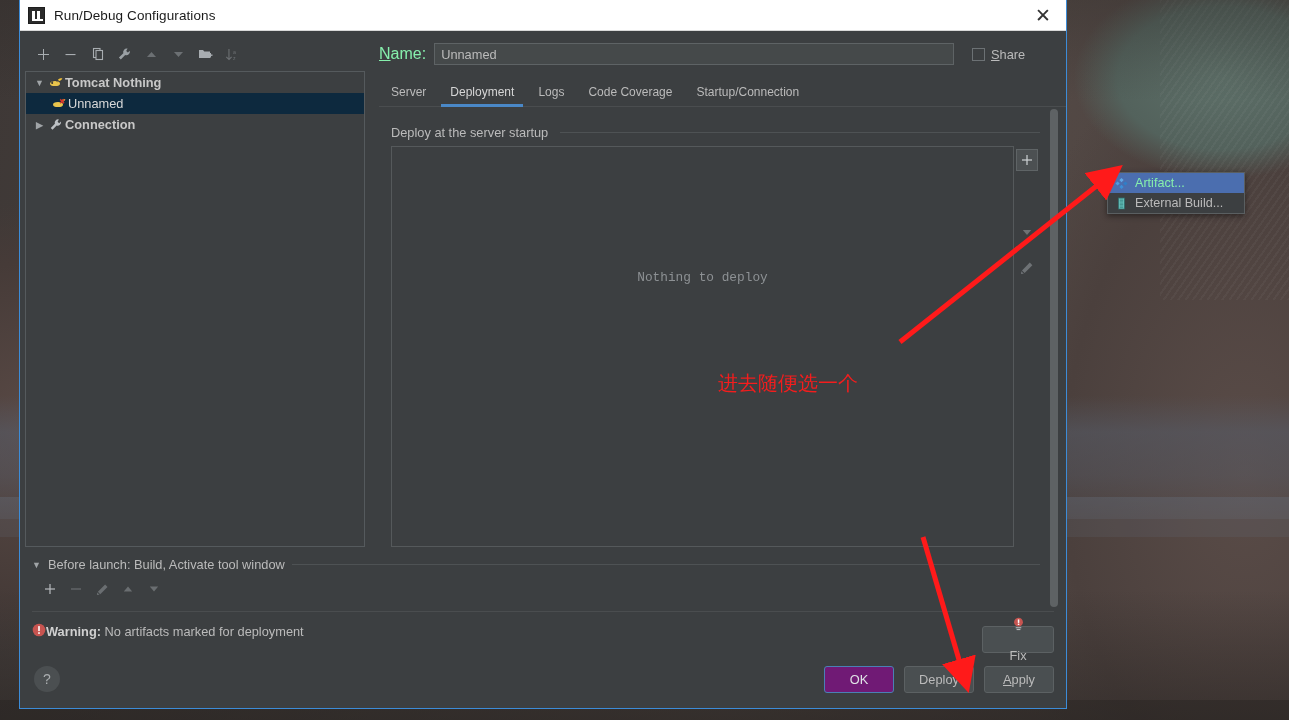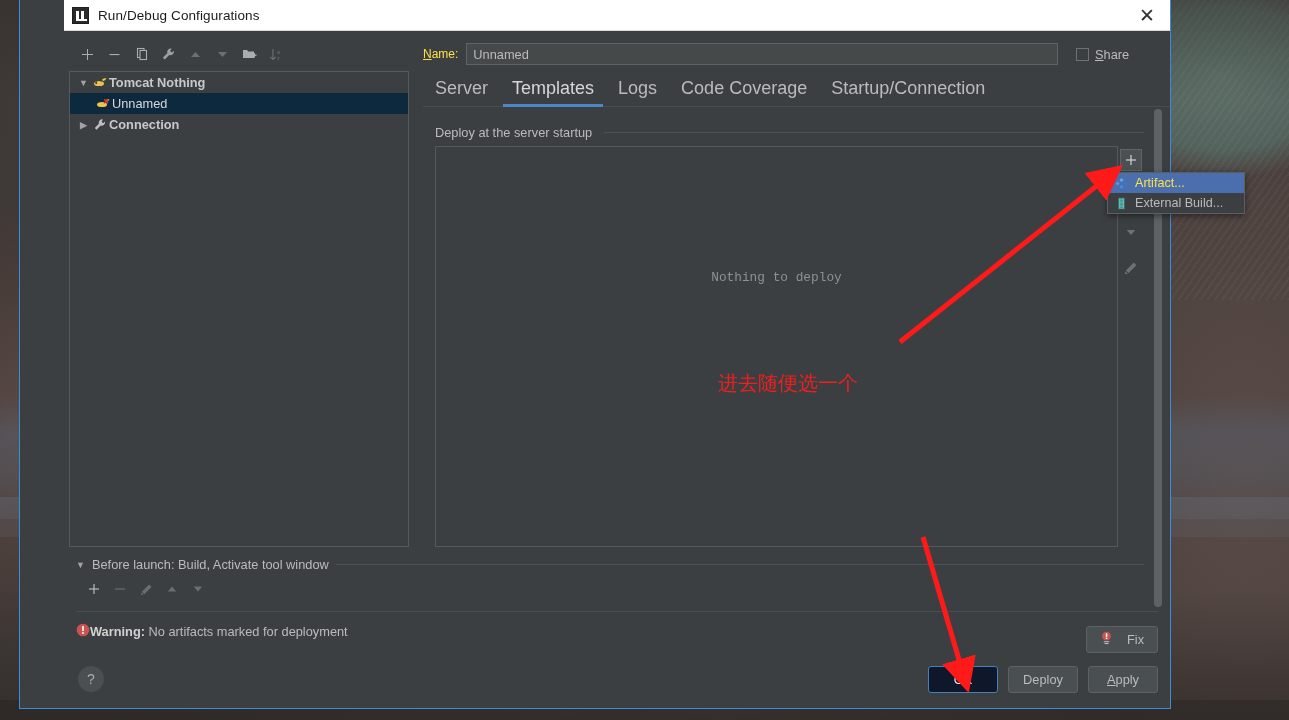--- a/index.html
+++ b/index.html
@@ -41,25 +41,25 @@
   }
   .wp-dark {
     position:absolute; left:0; right:0;
     background: rgba(30,26,24,0.35);
   }
 
   
   #dialog {
     position: absolute;
     left: 19px; top: 0px;
-    width: 1152px; height: 709px;
+    width: 1048px; height: 709px;
     border: 1px solid #3c8cd8;
     border-top: none;
     background: #3c3f41;
-    display: flex; flex-direction: column; padding-left: 44px;
+    display: flex; flex-direction: column;
   }
   .titlebar {
     height: 31px; min-height:31px;
     background: #ffffff;
     border-bottom: 1px solid #d8d8d8;
     display: flex; align-items: center;
     padding: 0 0 0 8px;
     position: relative;
   }
   .title-ij-icon {
@@ -159,21 +159,21 @@
     min-width: 0;
     padding-left: 14px;
     position: relative;
   }
   .name-row {
     display: flex; align-items: center;
     height: 30px;
     padding-right: 12px;
     gap: 8px;
   }
-  .name-label { font-size: 12px; color: #fde047; }
+  .name-label { font-size: 16px; color: #86efac; }
   .name-label u { text-decoration: underline; }
   .name-input {
     flex: 1;
     height: 22px;
     background: #45494a;
     border: 1px solid #5e6365;
     color: #bbbbbb;
     font-size: 12.8px;
     padding: 0 6px;
     font-family: "Liberation Sans", sans-serif;
@@ -193,21 +193,21 @@
   .share-label u { text-decoration: underline; }
 
   .tabs {
     display: flex; align-items: flex-end;
     height: 30px;
     margin-top: 8px;
     border-bottom: 1px solid #4a4d4f;
     padding-right: 12px;
   }
   .tab {
-    font-size: 18px;
+    font-size: 12px;
     color: #bbbbbb;
     padding: 3px 12px 7px 12px;
     position: relative;
     cursor: default;
     white-space: nowrap;
   }
   .tab.active { color: #d6d6d6; }
   .tab.active:after {
     content: "";
     position: absolute; left: 3px; right: 3px; bottom: -1px;
@@ -312,29 +312,30 @@
     font-size: 12.8px;
     display:flex; align-items:center; justify-content:center;
     margin-left: 10px;
     cursor: default;
     font-family: "Liberation Sans", sans-serif;
     white-space: nowrap;
     padding: 0 10px;
   }
   .btn u { text-decoration: underline; }
   .btn.primary {
-    background: #0f172a;
+    background: #701a75;
     border: 1px solid #4a80b5;
     color: #dfe3e6;
   }
   .btn.fix {
     position: absolute;
     right: 12px; top: -24px;
     min-width: 72px;
     gap: 14px;
+    flex-direction: column;
   }
   .btn.okw { min-width: 70px; }
 
   
   .vscroll {
     position: absolute;
     right: 8px; top: 70px;
     width: 8px; height: 498px;
     background: #3c3f41;
   }
@@ -359,21 +360,21 @@
   .menu-item {
     height: 20px;
     display: flex; align-items: center;
     gap: 7px;
     padding: 0 6px;
     font-size: 12.6px;
     color: #bbbbbb;
     white-space: nowrap;
     cursor: default;
   }
-  .menu-item.sel { background: #4b6eaf; color: #fde047; }
+  .menu-item.sel { background: #4b6eaf; color: #86efac; }
   .mi-icon { width: 14px; display:flex; align-items:center; justify-content:center; }
 
   
   .anno-text {
     position: absolute;
     left: 718px; top: 370px;
     color: #f41d1d;
     font-size: 20px;
     font-family: "DejaVu Sans", sans-serif;
     z-index: 50;
@@ -496,21 +497,21 @@
           <span class="name-label"><u>N</u>ame:</span>
           <input class="name-input" type="text" value="Unnamed" style="">
           <span class="share-wrap">
             <span class="cb"></span>
             <span class="share-label"><u>S</u>hare</span>
           </span>
         </div>
 
         <div class="tabs">
           <div class="tab">Server</div>
-          <div class="tab active">Templates</div>
+          <div class="tab active">Deployment</div>
           <div class="tab">Logs</div>
           <div class="tab">Code Coverage</div>
           <div class="tab">Startup/Connection</div>
         </div>
 
         <div class="tab-content">
           <div class="section-head">
             <span>Deploy at the server startup</span>
             <span class="section-rule"></span>
           </div>

